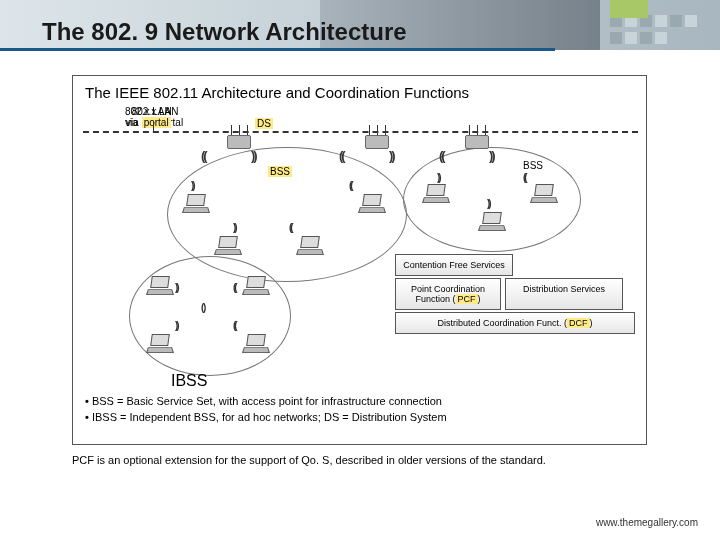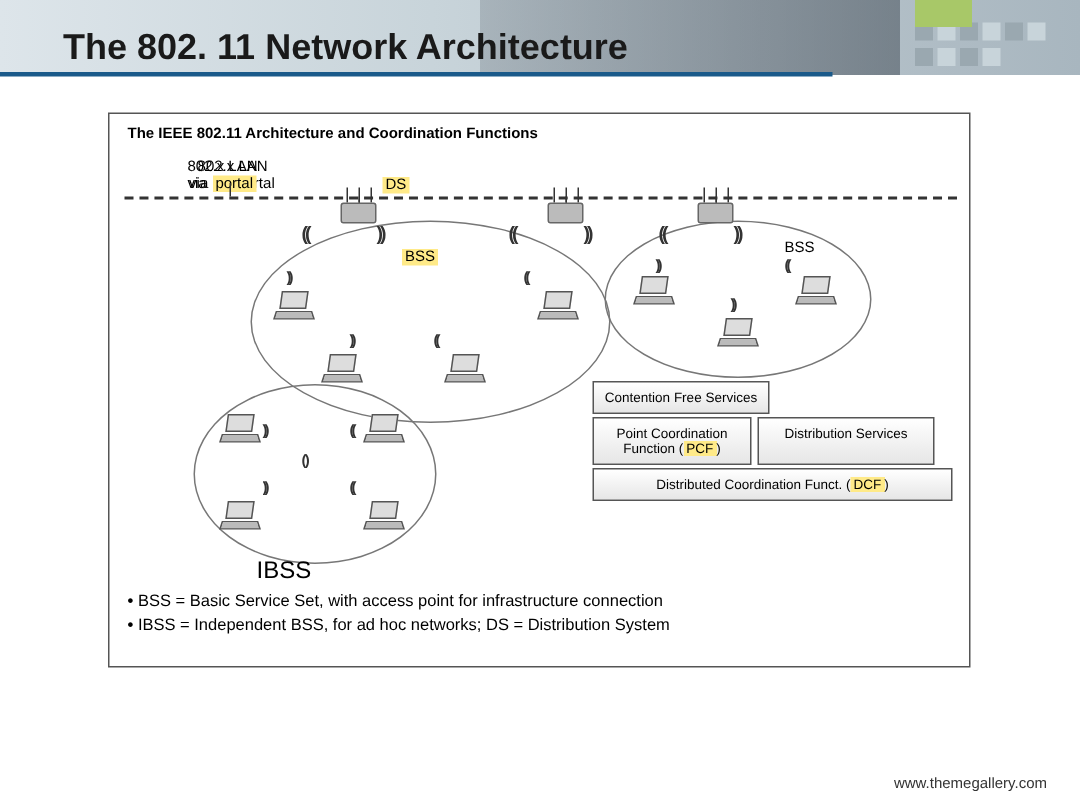--- a/index.html
+++ b/index.html
@@ -10,21 +10,21 @@
   .header-deco { position: absolute; top: 15px; right: 20px; width: 90px; height: 30px; display: flex; flex-wrap: wrap; gap: 3px; z-index: 2; }
   .header-deco .dot { width: 12px; height: 12px; background: #9aa8b0; }
   .header-deco .dot.light { background: #c8d4da; }
   .header-green { position: absolute; top: 0; right: 72px; width: 38px; height: 18px; background: #a8c868; z-index: 3; }
   
   .slide-title { position: absolute; top: 18px; left: 42px; font-size: 24px; font-weight: bold; color: #1a1a1a; z-index: 5; }
   .title-underline { position: absolute; top: 48px; left: 0; width: 555px; height: 3px; background: #1a5a8a; z-index: 4; }
   
   .diagram-frame { position: absolute; top: 75px; left: 72px; width: 575px; height: 370px; border: 1px solid #555; background: #fff; z-index: 5; }
   
-  .diagram-title { position: absolute; top: 8px; left: 12px; font-size: 10px; font-weight: bold; }
+  .diagram-title { position: absolute; top: 8px; left: 12px; font-size: 15px; font-weight: normal; }
   
   .lan-label { position: absolute; top: 30px; left: 52px; font-size: 10px; text-align: center; line-height: 1.1; }
   .dashed-line { position: absolute; top: 55px; left: 10px; width: 555px; height: 0; border-top: 2px dashed #333; }
   
   .hl { background: #ffea88; padding: 0 2px; }
   .ds-label { position: absolute; top: 42px; left: 182px; font-size: 10px; }
   
   .ellipse { position: absolute; border: 1px solid #777; border-radius: 50%; }
   .ell-left { top: 71px; left: 94px; width: 240px; height: 135px; }
   .ell-right { top: 71px; left: 330px; width: 178px; height: 105px; }
@@ -76,21 +76,21 @@
     <span class="dot"></span>
     <span class="dot light"></span>
     <span class="dot"></span>
   <span class="dot light"></span>
     <span class="dot"></span>
     <span class="dot light"></span>
     <span class="dot"></span>
     <span class="dot light"></span>
 </div>
 
-<div class="slide-title">The 802. 11 Network Architecture</div>
+<div class="slide-title">The 802. 9 Network Architecture</div>
 <div class="title-underline"></div>
 
 <div class="diagram-frame">
   <div class="diagram-title">The IEEE 802.11 Architecture and Coordination Functions</div>
 
   <div class="lan-label">
     <div>802.x LAN</div>
     <div>via <span class="hl" style="background:none">via portal</span></div>
   </div>
 
@@ -215,15 +215,16 @@
     </div>
   </div>
 
   <ul class="bullets">
     <li>BSS = Basic Service Set, with access point for infrastructure connection</li>
     <li>IBSS = Independent BSS, for ad hoc networks; DS = Distribution System</li>
   </ul>
 </div>
 
 <div class="caption">
+  <div>PCF is an optional extension for the support of Qo. S, described in older versions of the standard.</div>
 </div>
 
 <div class="footer-url">www.themegallery.com</div>
 
 </body></html>

